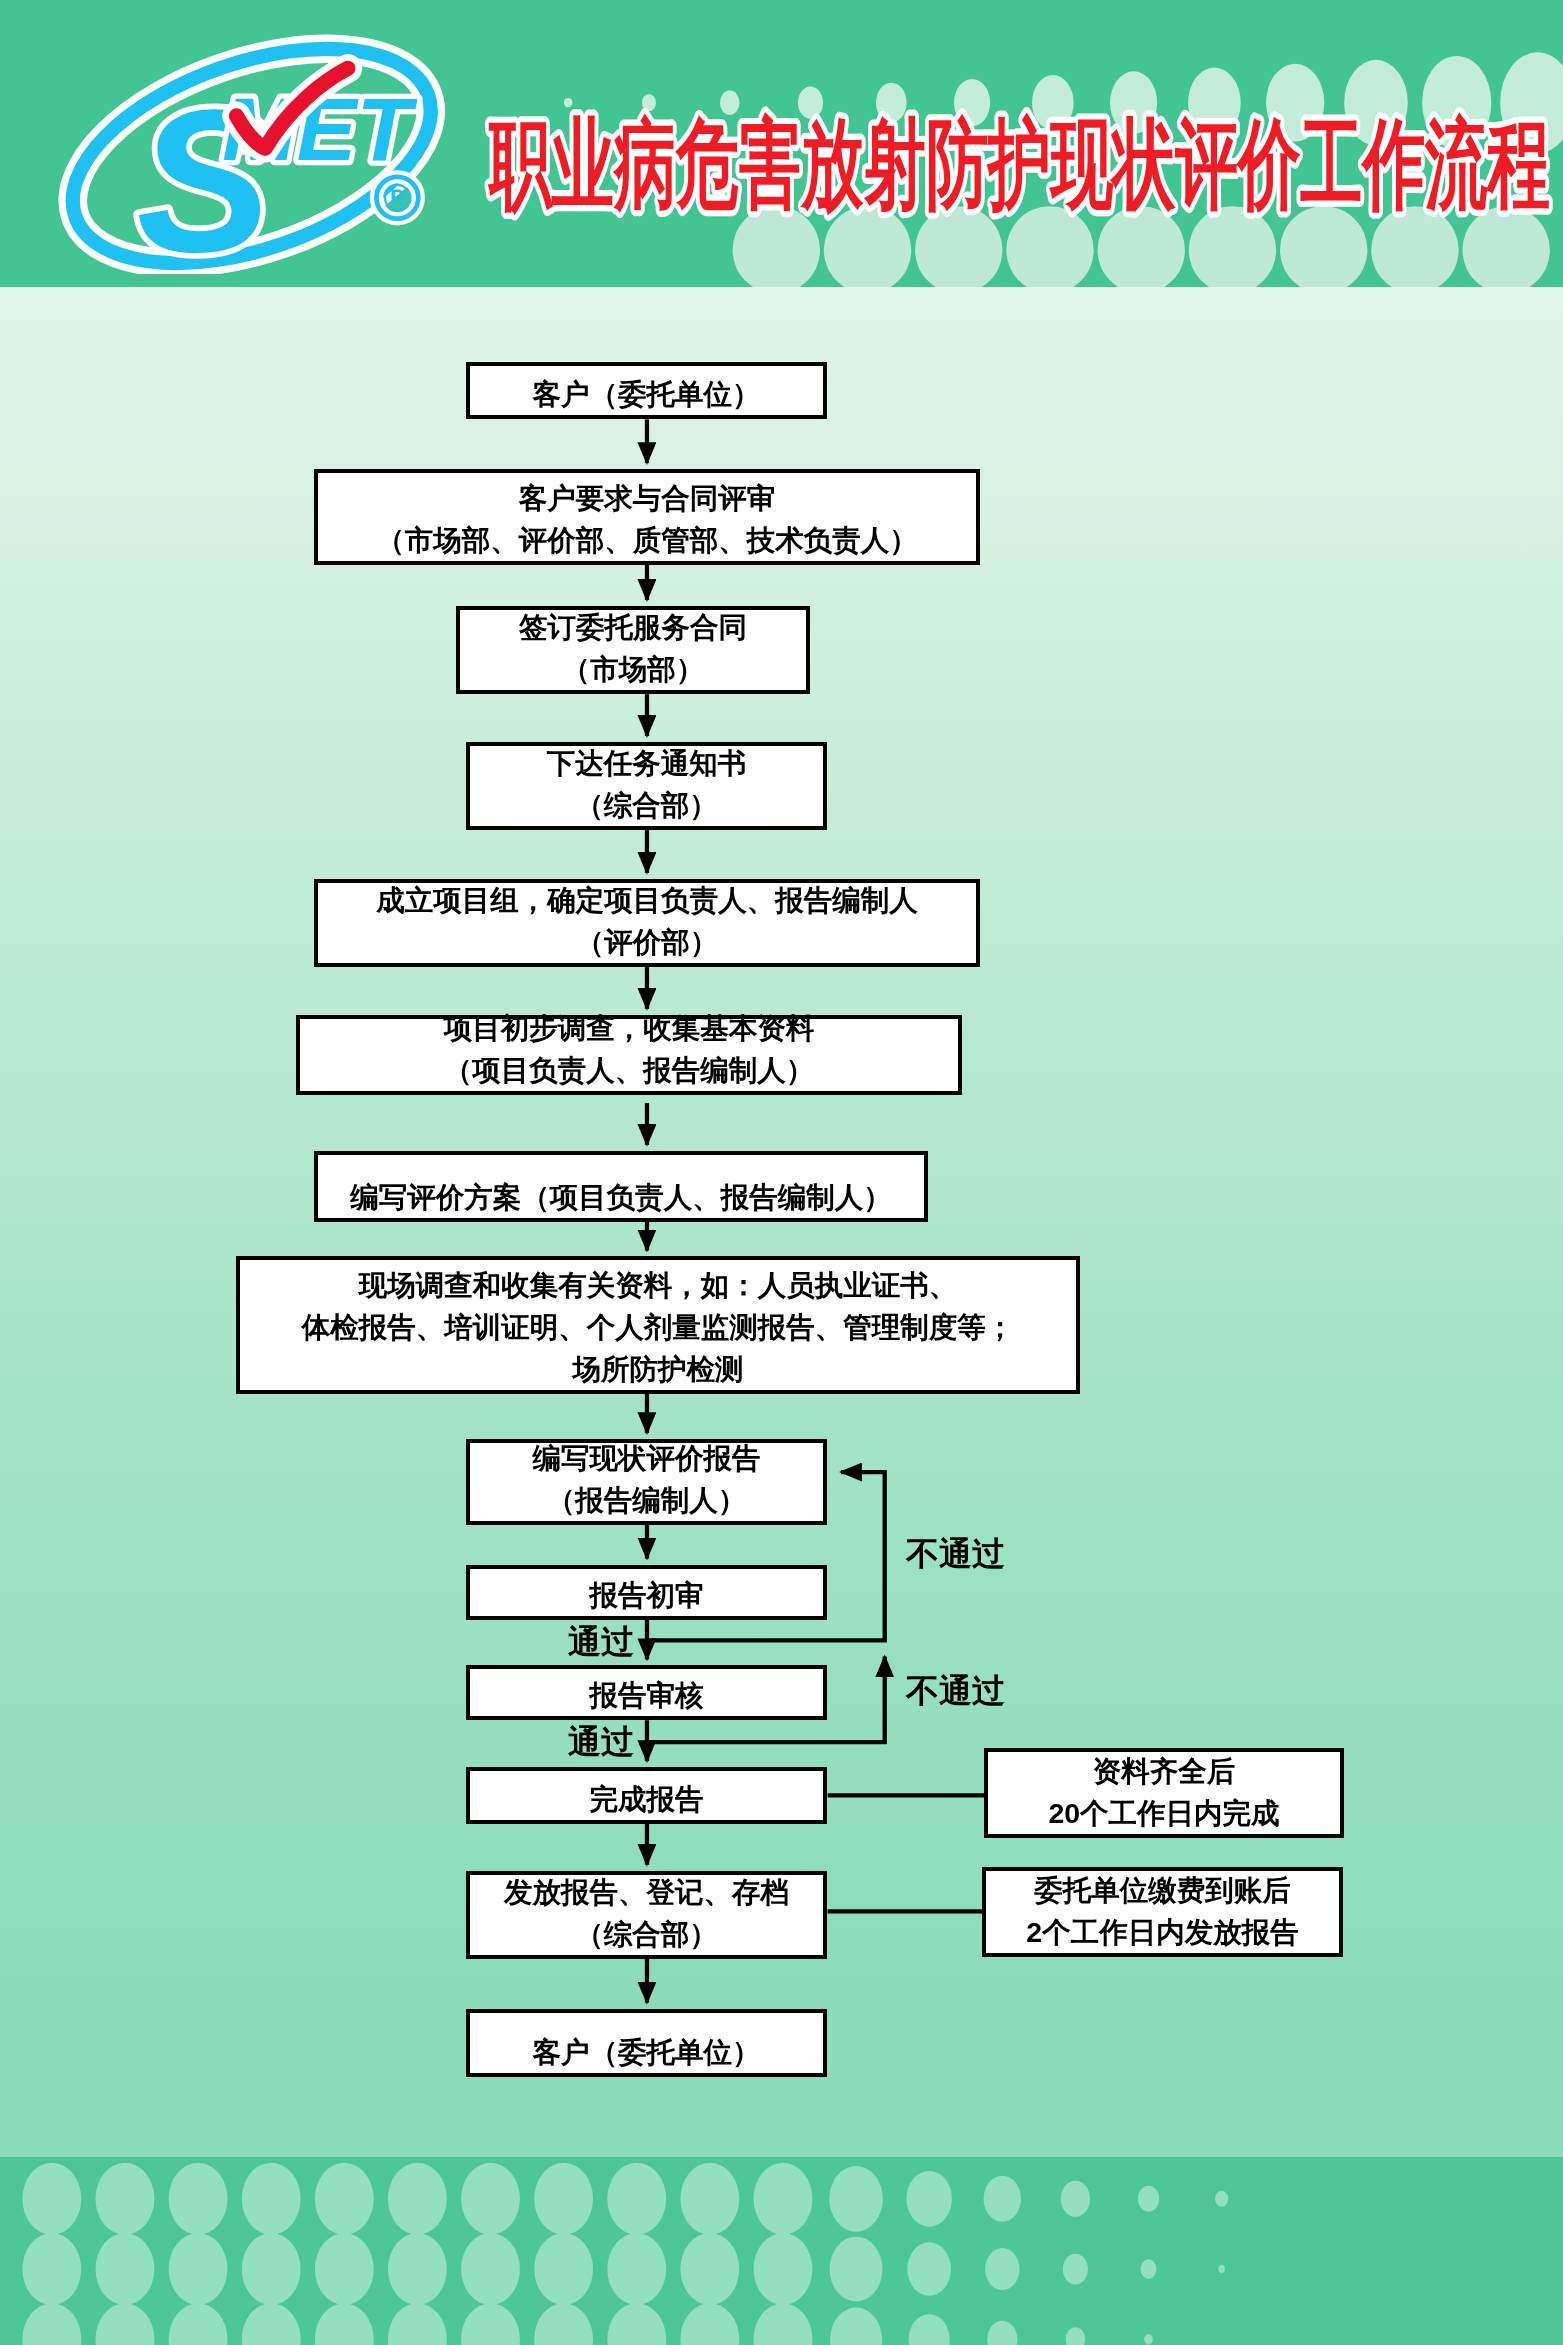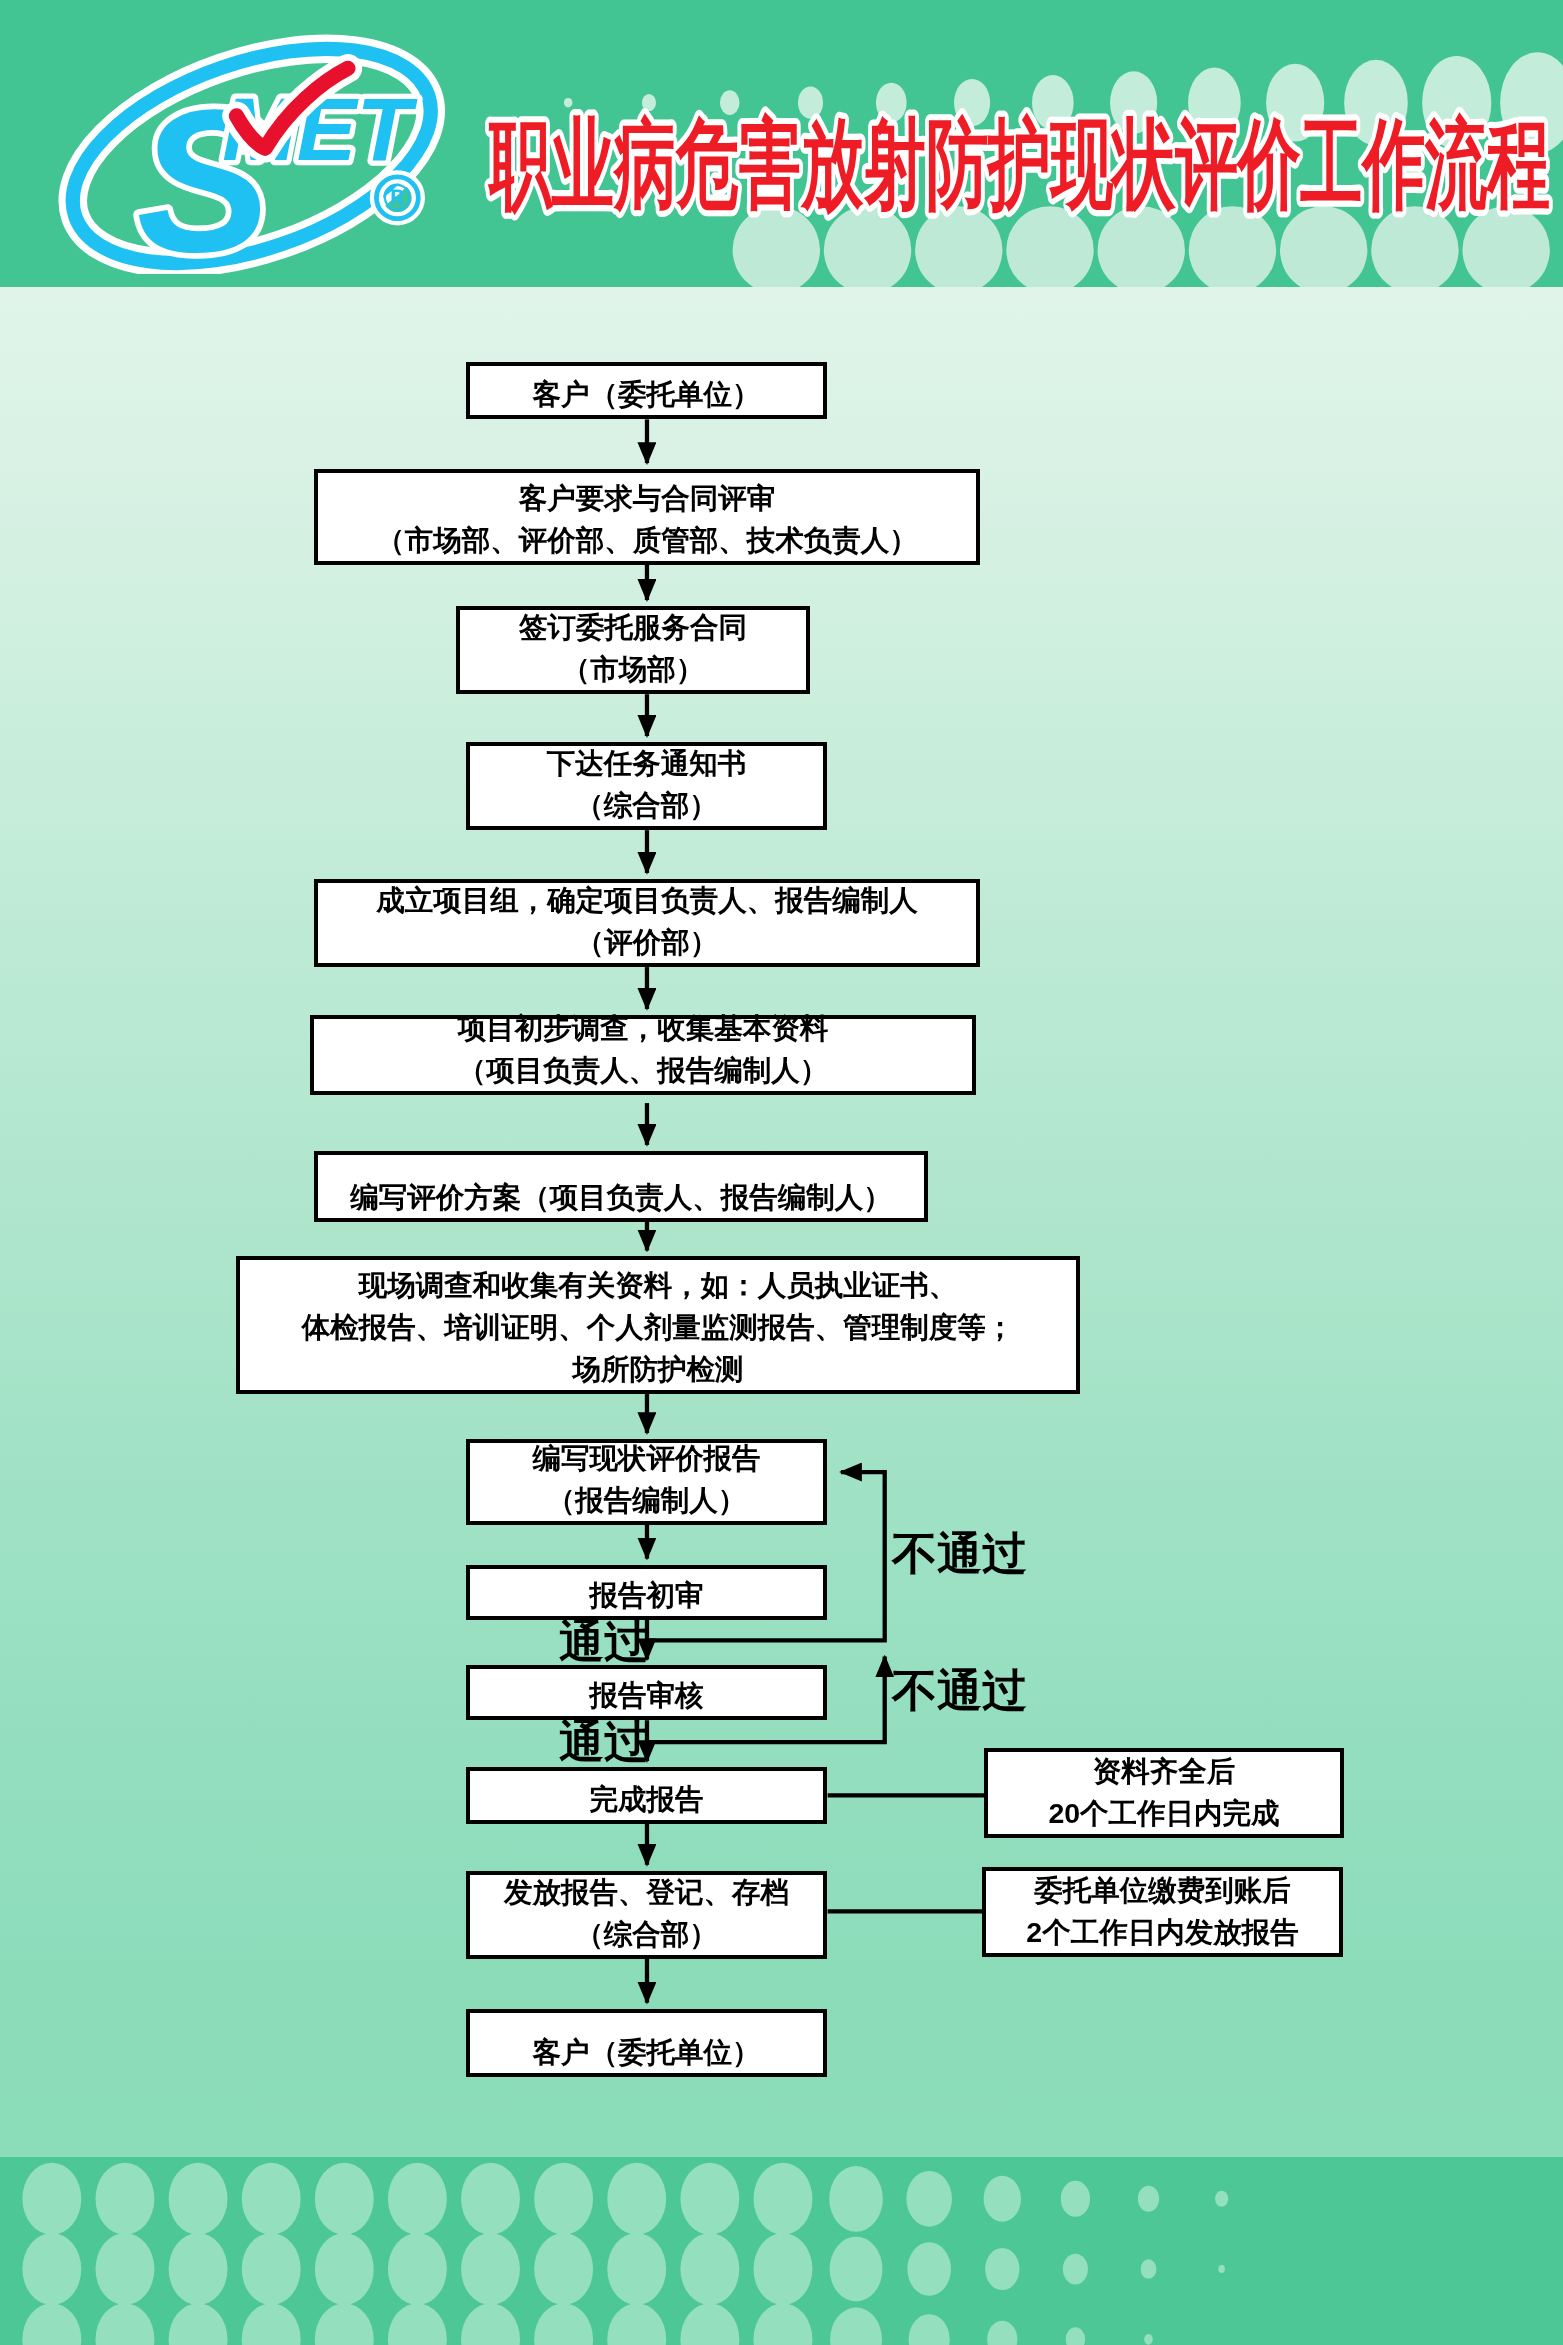--- a/index.html
+++ b/index.html
@@ -15,21 +15,21 @@
   .logo-svg{position:absolute;left:49px;top:34px;width:415px;height:240px;}
   .title-svg{position:absolute;left:480px;top:80px;width:1080px;height:148px;}
   .connectors{position:absolute;left:0;top:0;width:1564px;height:2345px;}
   .fbox{
     position:absolute;box-sizing:border-box;background:#ffffff;border:4.8px solid #000000;
     display:flex;flex-direction:column;align-items:center;justify-content:flex-end;
     color:#000;font-weight:700;font-size:28.5px;text-align:center;
   }
   .fbox .bl{line-height:42px;white-space:nowrap;}
   .elabel{
-    position:absolute;color:#000;font-weight:700;font-size:45px;text-align:center;
+    position:absolute;color:#000;font-weight:700;font-size:33px;text-align:center;
     line-height:38px;white-space:nowrap;
   }
 </style>
 </head>
 <body>
 
 <div class="poster">
 
   <div class="band header">
     <svg id="dots-header" class="deco" style="left:0;top:0;width:1564px;height:287px" viewBox="0 0 1644 302">
@@ -179,21 +179,21 @@
   <div class="fbox" style="left:466px;top:742px;width:361px;height:88px">
     <div class="bl">下达任务通知书</div>
     <div class="bl">（综合部）</div>
   </div>
 
   <div class="fbox" style="left:314px;top:879px;width:666px;height:88px">
     <div class="bl">成立项目组，确定项目负责人、报告编制人</div>
     <div class="bl">（评价部）</div>
   </div>
 
-  <div class="fbox" style="left:310px;top:1015px;width:666px;height:80px">
+  <div class="fbox" style="left:296px;top:1015px;width:666px;height:80px">
     <div class="bl">项目初步调查，收集基本资料</div>
     <div class="bl">（项目负责人、报告编制人）</div>
   </div>
 
   <div class="fbox" style="left:314px;top:1151px;width:614px;height:71px">
     <div class="bl">编写评价方案（项目负责人、报告编制人）</div>
   </div>
 
   <div class="fbox" style="left:236px;top:1256px;width:844px;height:138px">
     <div class="bl">现场调查和收集有关资料，如：人员执业证书、</div>

